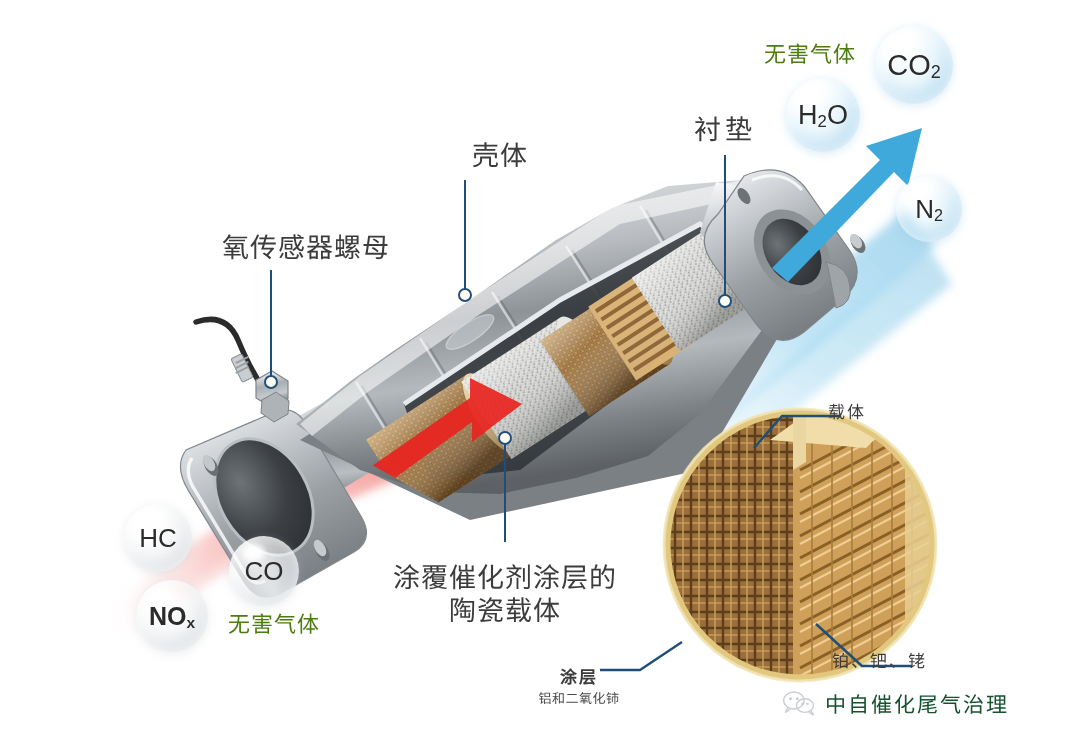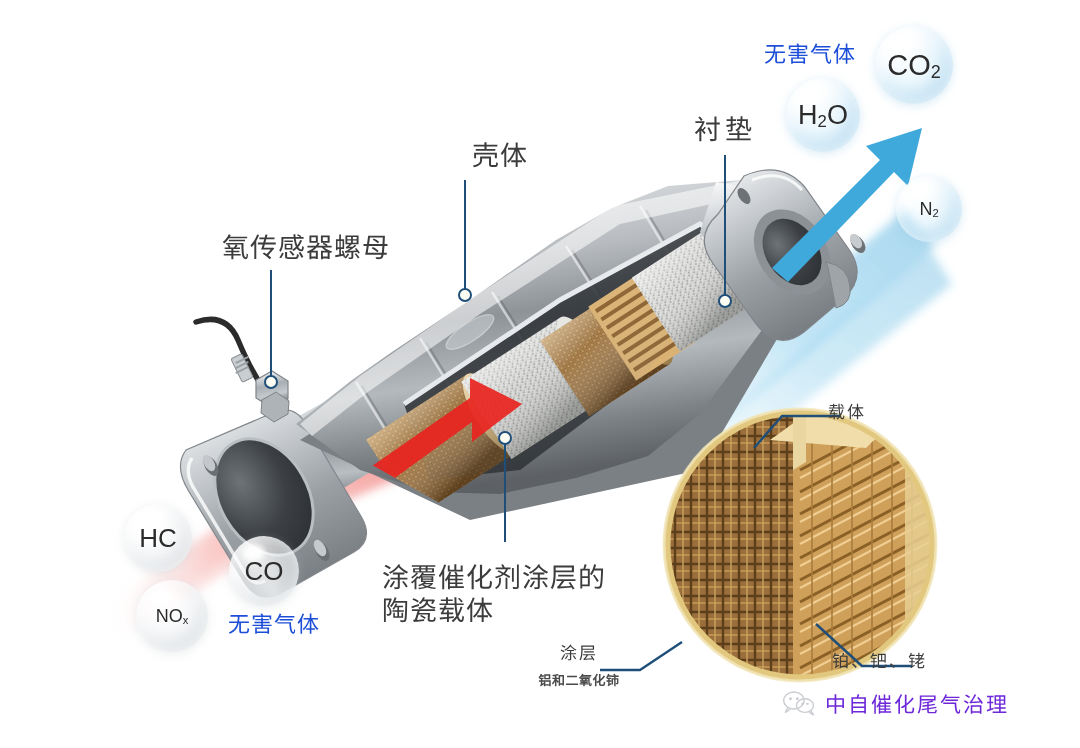--- a/index.html
+++ b/index.html
@@ -11,22 +11,22 @@
   #stage{position:absolute;inset:0;width:1080px;height:748px;background:#ffffff;}
   .abs{position:absolute;}
   .lbl{
     position:absolute;color:#3c3c3c;white-space:nowrap;letter-spacing:1px;
     font-weight:400;line-height:1.22;
   }
   .lbl-big{font-size:27px;}
   .lbl-mid{font-size:22px;}
   .lbl-sm{font-size:17px;}
   .lbl-xs{font-size:13px;color:#4a4a4a;letter-spacing:0.5px;}
-  .lbl-grey{color:#1d4ed8;}
-  .center{}
+  .lbl-grey{color:#4d7c0f;}
+  .center{text-align:center;}
 
   
   .leader{position:absolute;background:#1f4e79;}
   .leader-v{width:2px;}
   .dot{
     position:absolute;width:14px;height:14px;border-radius:50%;
     background:#fdfdf4;border:2.5px solid #1f4e79;box-sizing:border-box;
   }
 
   
@@ -52,21 +52,21 @@
     content:"";position:absolute;left:20%;top:13%;width:30%;height:22%;
     border-radius:50%;background:rgba(255,255,255,.85);filter:blur(2.5px);z-index:2;
   }
 
   
   #art{position:absolute;left:0;top:0;width:1080px;height:748px;}
 
   
   #wm{
     position:absolute;left:782px;top:688px;display:flex;align-items:center;gap:9px;
-    color:#6d28d9;font-size:21px;letter-spacing:2px;white-space:nowrap;
+    color:#14532d;font-size:21px;letter-spacing:2px;white-space:nowrap;
   }
   #wm .wlogo{width:34px;height:26px;flex:0 0 auto;}
 </style>
 </head>
 <body>
 
 <div id="stage">
 
   <svg id="art" viewBox="0 0 1080 748">
     <defs>
@@ -406,51 +406,51 @@
   <div class="lbl lbl-big" style="left:694px;top:114px;letter-spacing:4px;">衬垫</div>
 
   <div class="lbl lbl-big center" style="left:382px;top:562px;width:246px;">
     <div>涂覆催化剂涂层的</div>
     <div>陶瓷载体</div>
   </div>
 
   <div class="lbl lbl-sm" style="left:828px;top:403px;letter-spacing:2px;">载体</div>
 
   <div class="abs" style="left:516px;top:644px;width:126px;text-align:center;">
-    <div class="lbl lbl-sm" style="position:static;letter-spacing:2px;font-weight:400;">涂层</div>
-    <div class="lbl lbl-xs" style="position:static;margin-top:8px;font-weight:bold;">铝和二氧化铈</div>
+    <div class="lbl lbl-sm" style="position:static;letter-spacing:2px;font-weight:700;margin-top:24px;">涂层</div>
+    <div class="lbl lbl-xs" style="position:static;margin-top:2px;">铝和二氧化铈</div>
   </div>
 
   <div class="lbl lbl-sm" style="left:832px;top:652px;letter-spacing:2px;font-weight:400;">铂、钯、铑</div>
 
   <div class="lbl lbl-mid lbl-grey" style="left:228px;top:612px;">无害气体</div>
 
   <div class="lbl lbl-mid lbl-grey" style="left:764px;top:42px;">无害气体</div>
 
   <div class="bubble b-blue" style="left:875px;top:26px;width:78px;height:78px;font-size:29px;">
     <span class="gl"><span>CO</span><sub>2</sub></span>
   </div>
 
   <div class="bubble b-blue" style="left:786px;top:78px;width:74px;height:74px;font-size:27px;">
     <span class="gl"><span>H</span><sub>2</sub><span>O</span></span>
   </div>
 
-  <div class="bubble b-blue" style="left:896px;top:176px;width:66px;height:66px;font-size:18px;">
+  <div class="bubble b-blue" style="left:896px;top:176px;width:66px;height:66px;font-size:26px;">
     <span class="gl"><span>N</span><sub>2</sub></span>
   </div>
 
   <div class="bubble b-grey" style="left:124px;top:504px;width:68px;height:68px;font-size:26px;">
     <span class="gl">HC</span>
   </div>
 
   <div class="bubble b-grey" style="left:229px;top:536px;width:70px;height:70px;font-size:26px;">
     <span class="gl">CO</span>
   </div>
 
-  <div class="bubble b-grey" style="left:136px;top:580px;width:72px;height:72px;font-size:18px;">
+  <div class="bubble b-grey" style="left:136px;top:580px;width:72px;height:72px;font-size:25px;font-weight:bold;">
     <span class="gl"><span>NO</span><sub>x</sub></span>
   </div>
 
   <div id="wm">
     <svg class="wlogo" viewBox="0 0 40 30">
       <ellipse cx="14" cy="12" rx="12" ry="10" fill="none" stroke="#c9ccd1" stroke-width="1.6"></ellipse>
       <path d="M7,20 L4,26 L10,22" fill="none" stroke="#c9ccd1" stroke-width="1.6" stroke-linejoin="round"></path>
       <circle cx="10" cy="10" r="1.7" fill="#c9ccd1"></circle>
       <circle cx="18" cy="10" r="1.7" fill="#c9ccd1"></circle>
       <ellipse cx="27" cy="18" rx="10" ry="8" fill="none" stroke="#c9ccd1" stroke-width="1.6"></ellipse>

